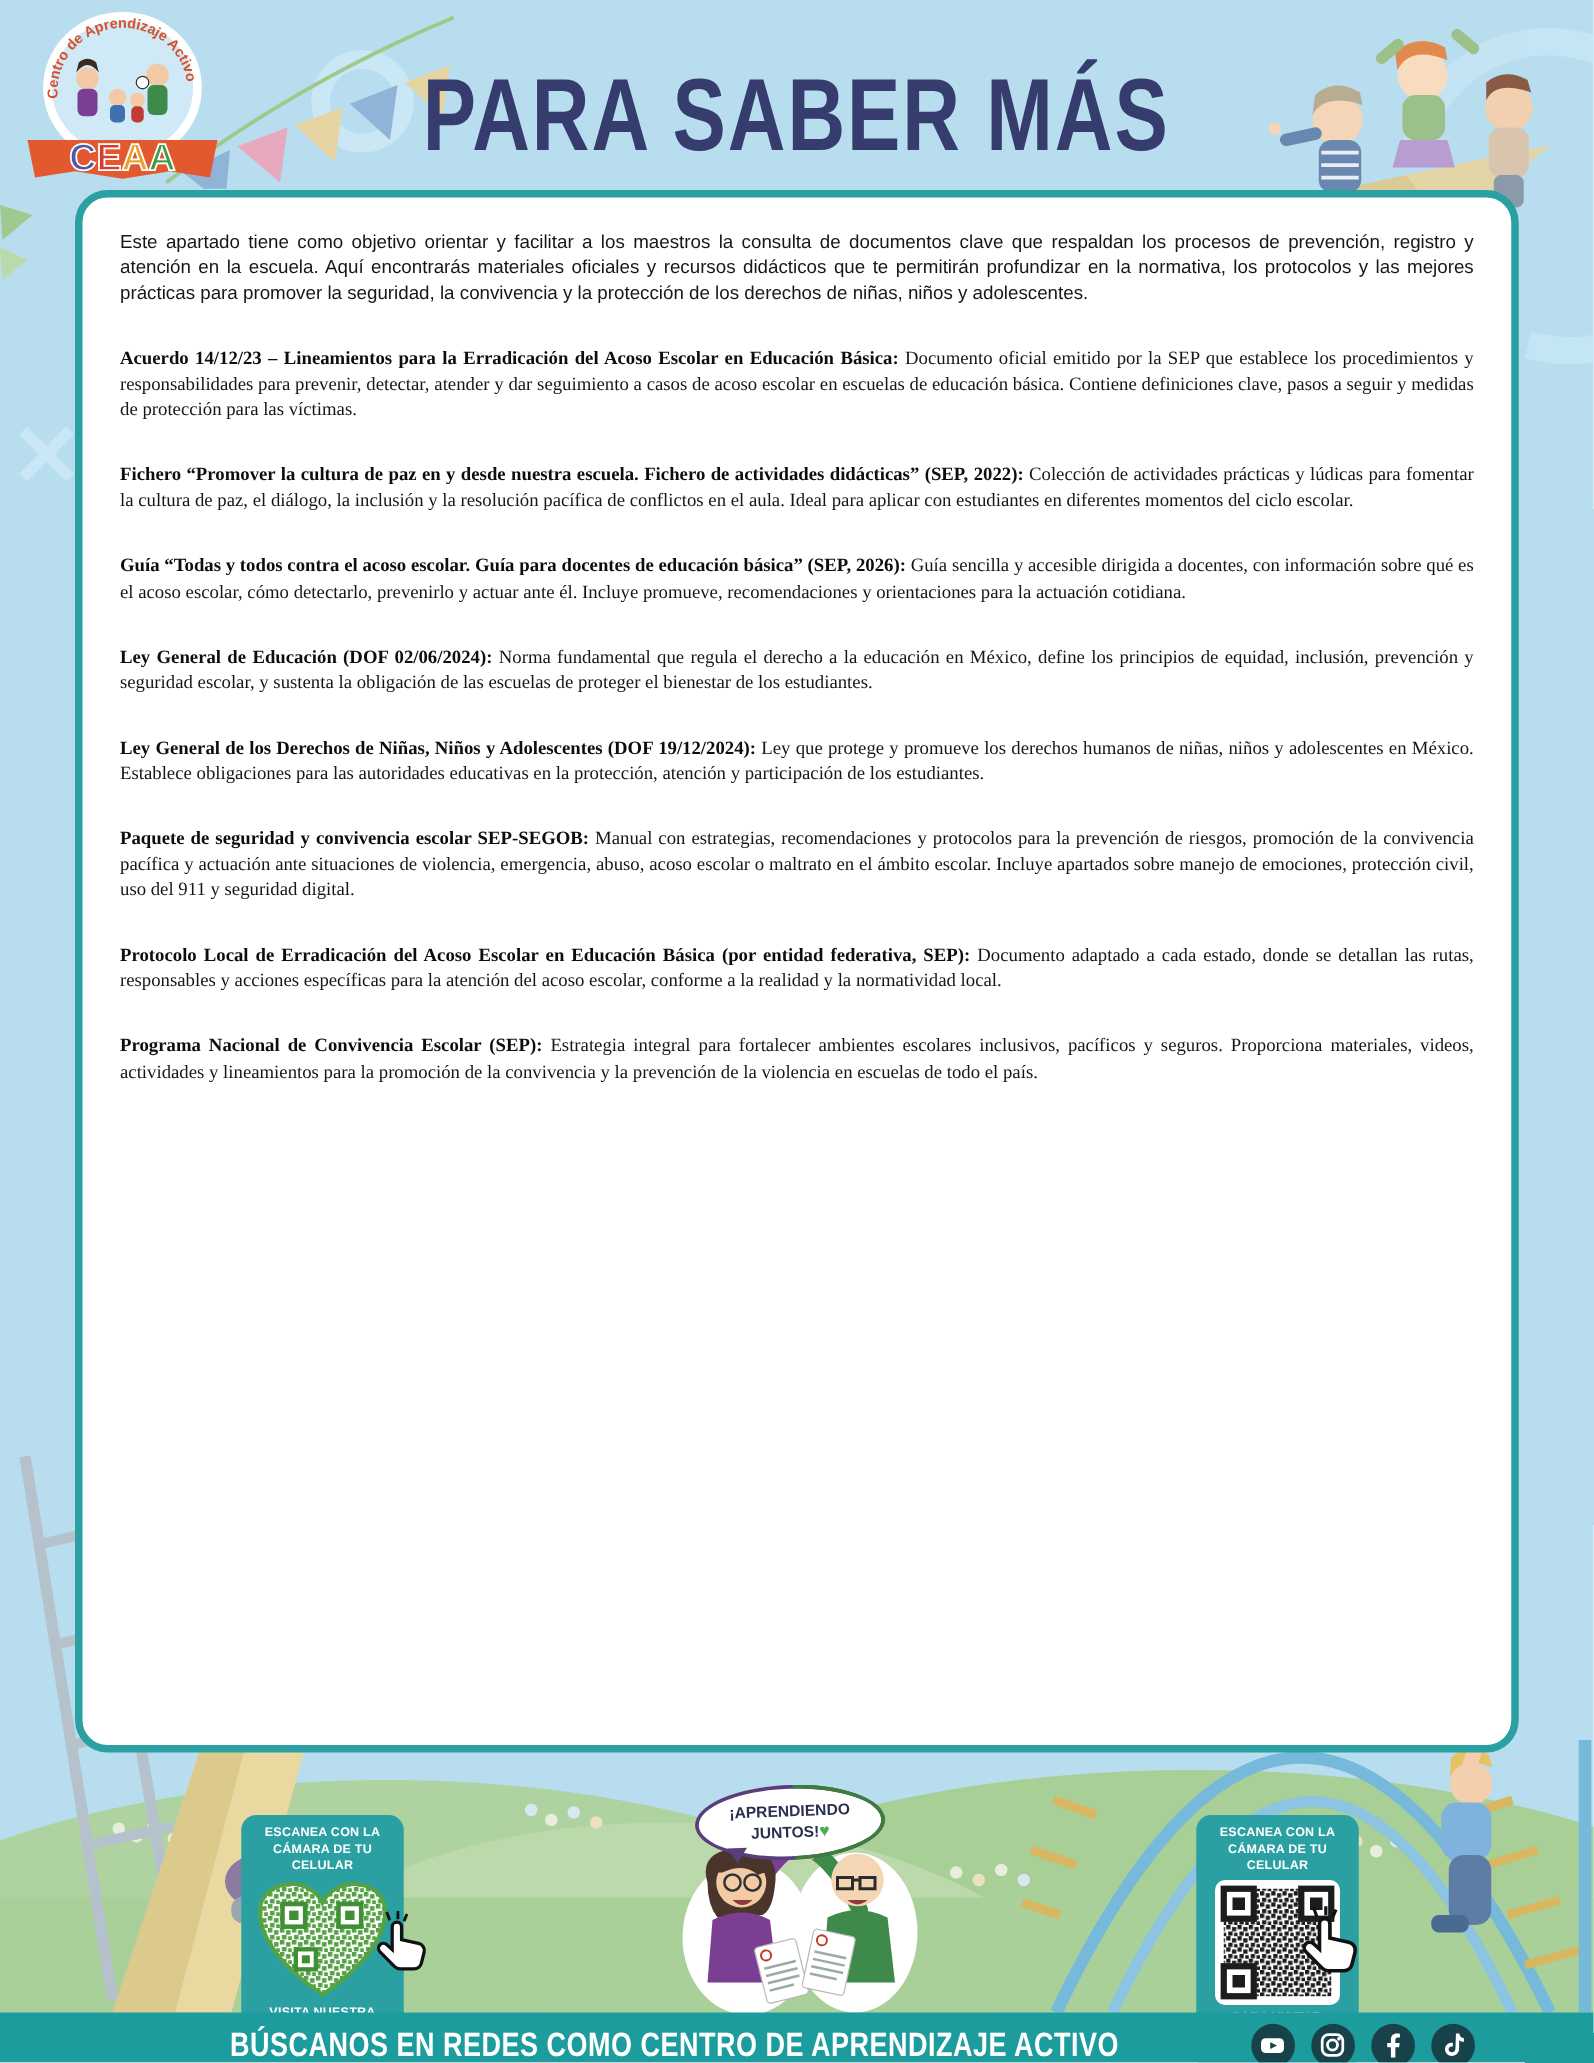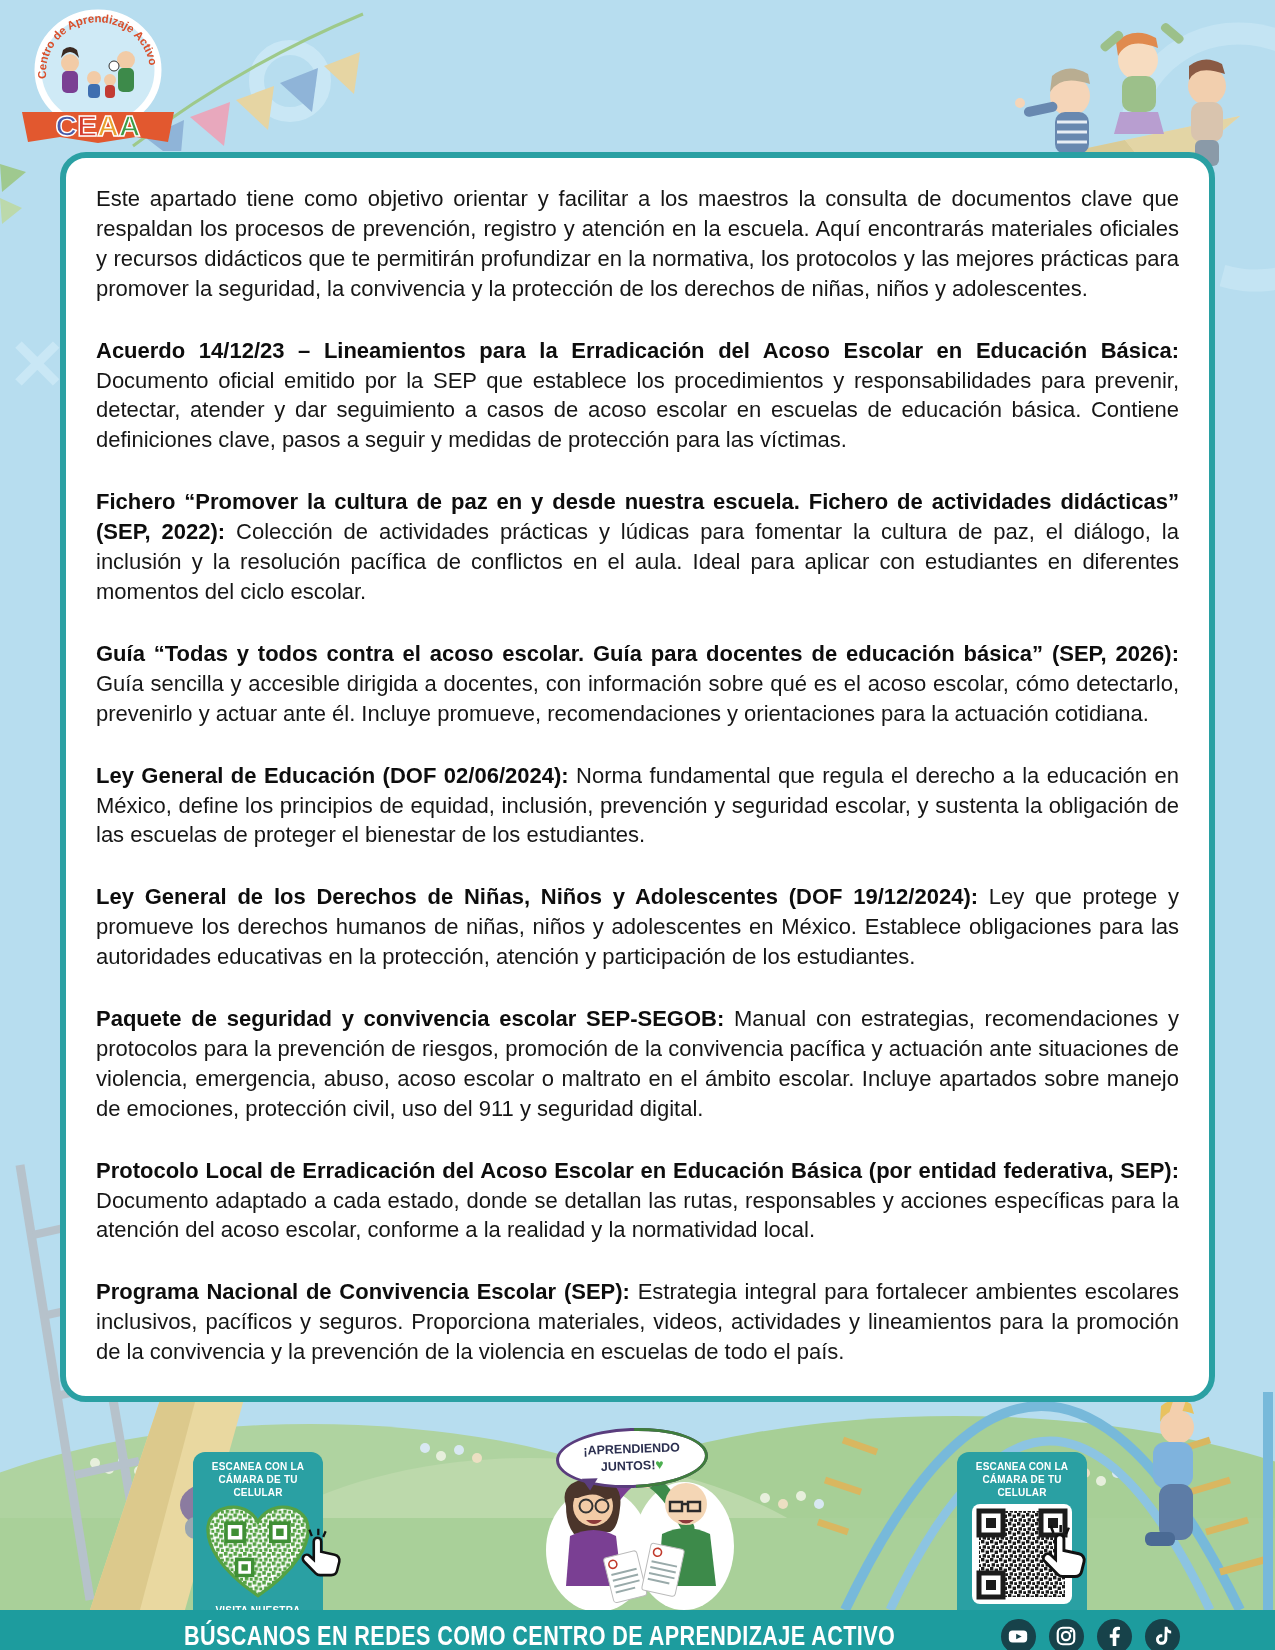--- a/index.html
+++ b/index.html
@@ -16,22 +16,22 @@
   .bunting{position:absolute;left:128px;top:6px;z-index:1;}
   .left-flags{position:absolute;left:0;top:158px;z-index:1;}
   .page-title{position:absolute;top:46px;left:0;width:100%;text-align:center;z-index:2;}
   .page-title span{display:inline-block;font-size:82px;font-weight:bold;color:#363c6d;
         letter-spacing:2px;transform:scaleX(.78);white-space:nowrap;}
   .plane-kids{position:absolute;left:975px;top:8px;z-index:1;}
   
   .card{position:absolute;left:60px;top:152px;width:1155px;height:1250px;box-sizing:border-box;
         background:#ffffff;border:6px solid #2aa0a3;border-radius:26px;padding:26px 30px;
         z-index:5;overflow:hidden;}
-  .card p{margin:0;font-size:22px;line-height:1.36;color:#161616;text-align:justify;}
-  .card p.entry{margin-top:32px;}
+  .card p{margin:0;font-size:15px;line-height:1.36;color:#161616;text-align:justify;}
+  .card p.entry{margin-top:32px;font-family:Liberation Serif, serif;}
   .card strong{font-weight:bold;color:#0d0d0d;}
   
   .hills{position:absolute;top:1398px;left:0;width:1275px;height:212px;overflow:hidden;z-index:0;}
   .hill{position:absolute;border-radius:50%;}
   .hill.a{width:980px;height:430px;background:#afd3a0;left:-180px;top:26px;}
   .hill.b{width:1050px;height:440px;background:#a7cf96;left:430px;top:18px;}
   .hill.c{width:720px;height:400px;background:#bcd9ab;left:170px;top:60px;}
   .hills::after{content:"";position:absolute;left:0;top:120px;width:100%;height:100%;background:#a9d099;}
   .flower{position:absolute;width:10px;height:10px;border-radius:50%;}
   .svg-abs{position:absolute;z-index:1;}
@@ -107,20 +107,23 @@
       <polygon points="196,60 232,46 226,88" fill="#e6d5a3"></polygon>
     </svg>
   </div>
   <div class="left-flags">
     <svg width="30" height="70" viewBox="0 0 30 70">
       <polygon points="0,6 26,14 2,34" fill="#9fc98f"></polygon>
       <polygon points="0,40 22,50 2,66" fill="#bcd9ab"></polygon>
     </svg>
   </div>
 
+  <div class="page-title">
+    <span>PARA SABER MÁS</span>
+  </div>
 
   <div class="plane-kids">
     <svg width="300" height="180" viewBox="0 0 300 180">
       <polygon points="10,162 265,108 185,175" fill="#ecdfb2"></polygon>
       <polygon points="10,162 150,132 185,175" fill="#d9cb97"></polygon>
       <polygon points="150,132 265,108 185,175" fill="#e3d5a5"></polygon>
 
       <circle cx="95" cy="88" r="20" fill="#f5d5b8"></circle>
         <path d="M75 84 q10 -18 40 -8 l-2 -10 q-20 -12 -36 2 z" fill="#b9ad91"></path>
       <rect x="80" y="104" width="34" height="42" rx="10" fill="#6888b0"></rect>

